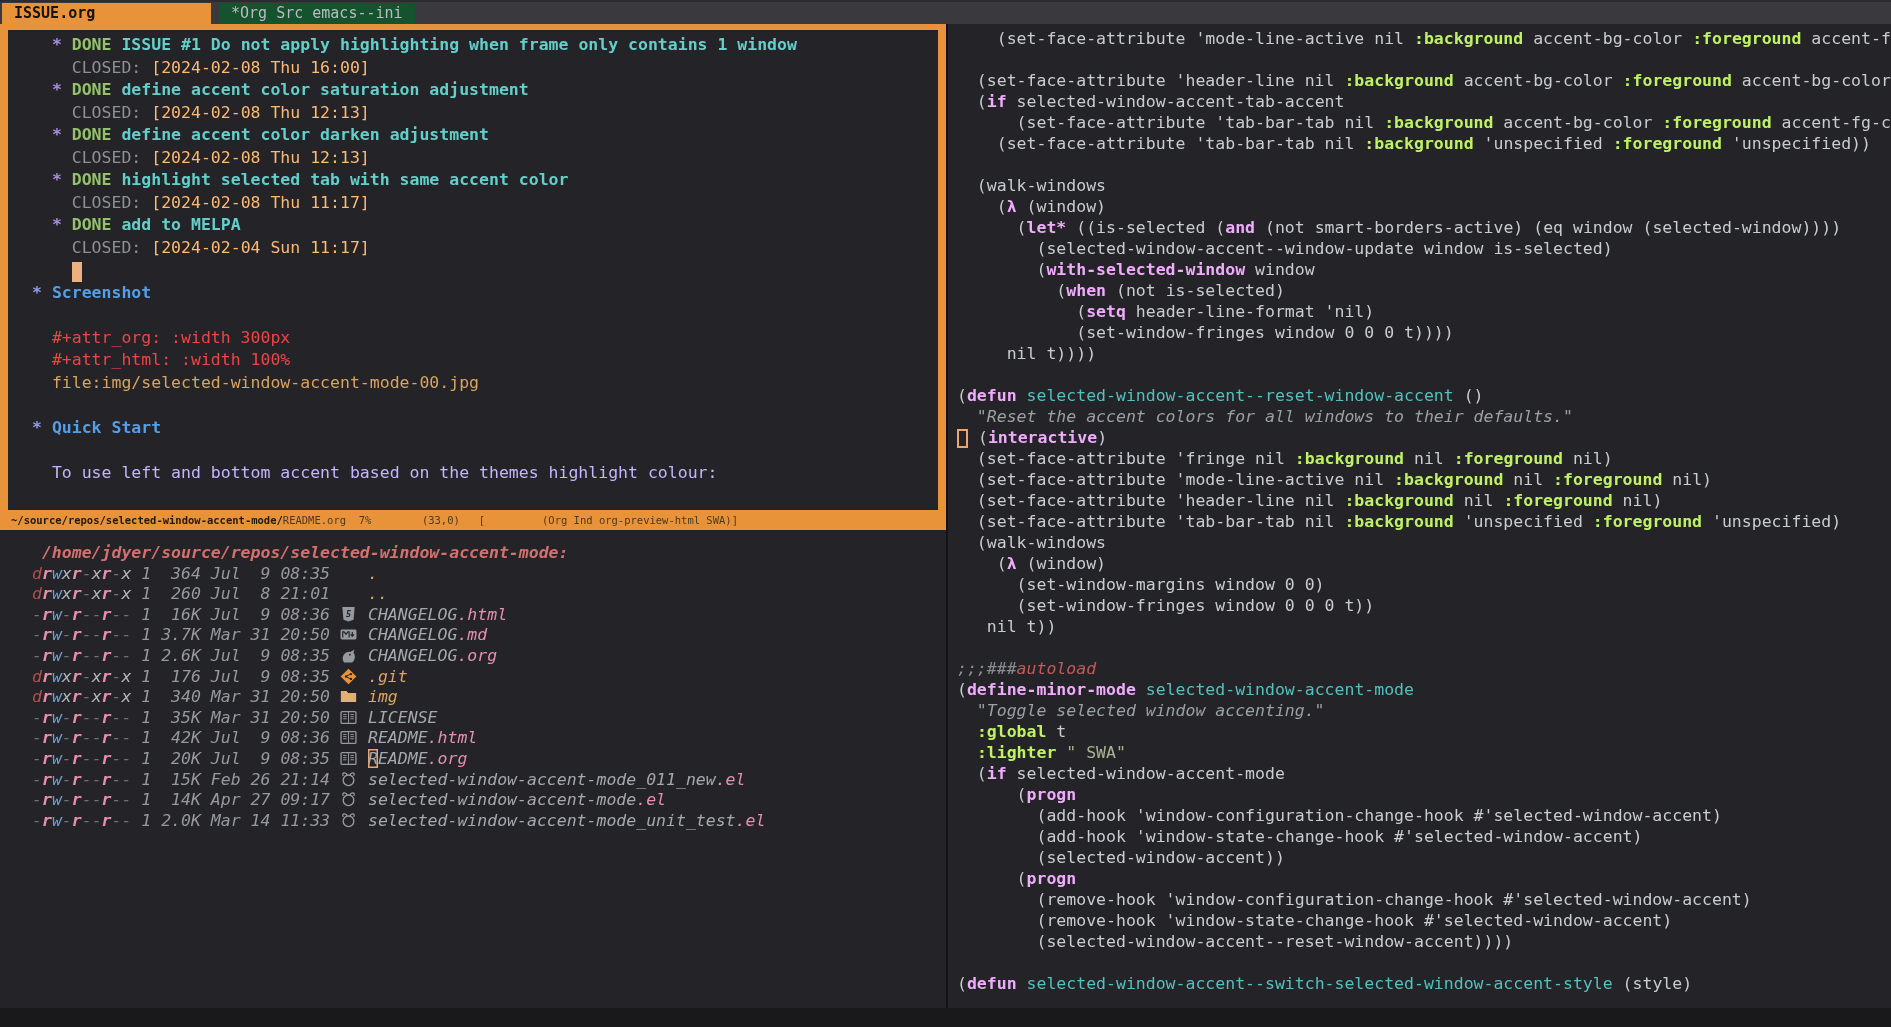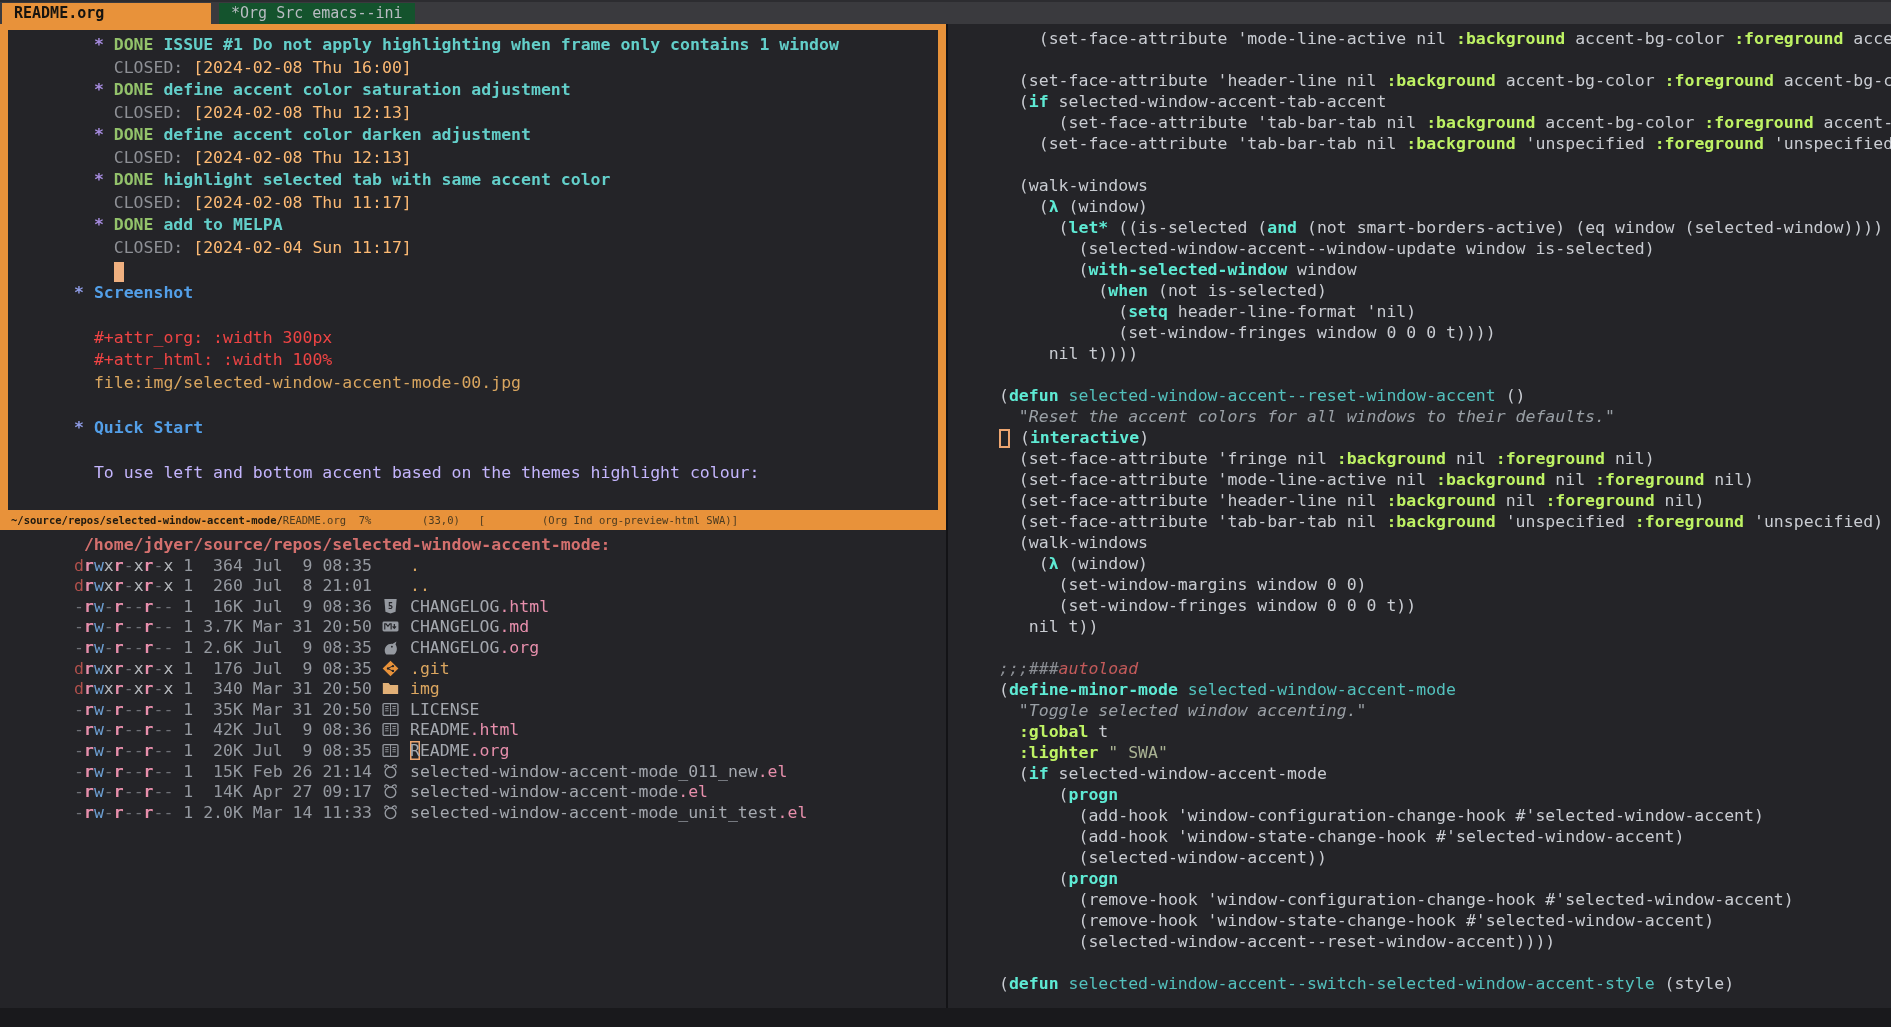--- a/index.html
+++ b/index.html
@@ -8,24 +8,24 @@
   .tab{height:21px;line-height:21px;font-size:15px;padding:0 12px;box-sizing:border-box;margin-bottom:0;white-space:pre;}
   .tab.active{background:#e8923a;color:#161410;font-weight:700;min-width:209px;}
   .tab.inactive{background:#14532d;color:#b9bcc2;min-width:194px;}
   .main{display:flex;height:984px;}
   .left-col{width:946px;display:flex;flex-direction:column;}
   .right-col{width:945px;border-left:2px solid #131316;box-sizing:border-box;}
   .window{display:flex;flex-direction:column;background:#242428;box-sizing:border-box;}
   #org-window{height:506px;border-top:6px solid #e8923a;border-left:8px solid #e8923a;border-right:8px solid #e8923a;}
   #dired-window{height:478px;}
   #elisp-window{height:984px;}
-  .buf{flex:1 1 auto;overflow:hidden;white-space:pre;margin-left:42px;}
+  .buf{flex:1 1 auto;overflow:hidden;white-space:pre;}
   #org-content{padding:4px 0 0 24px;font-size:16.5px;}
   .org-line{height:22.5px;line-height:22.5px;}
-  #dired-content{padding:5px 0 0 32px;font-size:16.5px;}
+  #dired-content{padding:13px 0 0 32px;font-size:16.5px;font-style:italic;}
   .dired-row{height:20.6px;line-height:20.6px;}
   #elisp-content{padding:4px 0 0 9px;font-size:16.5px;}
   .el-line{height:21px;line-height:21px;}
   .mode-line{height:20px;line-height:20px;white-space:pre;overflow:hidden;flex:0 0 auto;}
   .ml-active{background:#e8923a;color:#4a3a20;font-size:10.5px;padding-left:3px;}
   .ml-active .ml-path{font-weight:700;color:#1f1a10;}
   .ml-inactive{background:#1b1b1f;color:#c0c4ca;font-size:15.5px;padding-left:4px;}
   .ml-inactive .ml-path{font-weight:700;color:#e8eaee;}
   .echo-area{height:19px;background:#19191c;}
   
@@ -34,21 +34,21 @@
   .c-st2{color:#a78ce0;font-weight:700}
   .c-done{color:#93c26b;font-weight:700}
   .c-h2{color:#63cfca;font-weight:700}
   .c-cl{color:#8e9096}
   .c-date{color:#fdba74}
   .c-st1{color:#8f9ce6;font-weight:700}
   .c-h1{color:#539fe8;font-weight:700}
   .c-meta{color:#ef4444}
   .c-link{color:#d8a55f}
   .c-cur{display:inline-block;width:10px;height:20px;background:#efb080;vertical-align:bottom}
-  .c-k{color:#5eead4;font-weight:700}
+  .c-k{color:#f0abfc;font-weight:700}
   .c-c{color:#bef264;font-weight:700}
   .c-f{color:#53c1bd}
   .c-d{color:#9aa0a6;font-style:italic}
   .c-m{color:#8a8d93;font-style:italic}
   .c-w{color:#c35a5a;font-style:italic}
   .c-s{color:#aab394}
   .c-h{display:inline-block;width:11px;height:19px;border:2px solid #eda570;box-sizing:border-box;vertical-align:bottom}
   .c-hR{color:#a4a8af;box-shadow:inset 0 0 0 1.5px #eda570}
   .c-dir{color:#dba660}
   .c-file{color:#a4a8af}
@@ -61,21 +61,21 @@
   .perm-n{color:#6e7177}
   .d-meta{color:#9599a0}
   .d-icon{display:inline-block;width:28px;}
   .d-icon svg{vertical-align:-3px;}
 </style>
 </head>
 <body>
 
 <div class="frame">
   <div class="tab-bar" id="tab-bar">
-      <div class="tab active">README.org</div>
+      <div class="tab active">ISSUE.org</div>
       <div class="tab inactive">*Org Src emacs--ini</div>
     </div>
   <div class="main">
     <div class="left-col">
       <div class="window" id="org-window">
         <div class="buf" id="org-content"><div class="org-line"><span class="c-p">  </span><span class="c-st2">* </span><span class="c-done">DONE </span><span class="c-h2">ISSUE #1 Do not apply highlighting when frame only contains 1 window</span></div><div class="org-line"><span class="c-p">    </span><span class="c-cl">CLOSED: </span><span class="c-date">[2024-02-08 Thu 16:00]</span></div><div class="org-line"><span class="c-p">  </span><span class="c-st2">* </span><span class="c-done">DONE </span><span class="c-h2">define accent color saturation adjustment</span></div><div class="org-line"><span class="c-p">    </span><span class="c-cl">CLOSED: </span><span class="c-date">[2024-02-08 Thu 12:13]</span></div><div class="org-line"><span class="c-p">  </span><span class="c-st2">* </span><span class="c-done">DONE </span><span class="c-h2">define accent color darken adjustment</span></div><div class="org-line"><span class="c-p">    </span><span class="c-cl">CLOSED: </span><span class="c-date">[2024-02-08 Thu 12:13]</span></div><div class="org-line"><span class="c-p">  </span><span class="c-st2">* </span><span class="c-done">DONE </span><span class="c-h2">highlight selected tab with same accent color</span></div><div class="org-line"><span class="c-p">    </span><span class="c-cl">CLOSED: </span><span class="c-date">[2024-02-08 Thu 11:17]</span></div><div class="org-line"><span class="c-p">  </span><span class="c-st2">* </span><span class="c-done">DONE </span><span class="c-h2">add to MELPA</span></div><div class="org-line"><span class="c-p">    </span><span class="c-cl">CLOSED: </span><span class="c-date">[2024-02-04 Sun 11:17]</span></div><div class="org-line"><span class="c-p">    </span><span class="c-cur"> </span></div><div class="org-line"><span class="c-st1">* </span><span class="c-h1">Screenshot</span></div><div class="org-line"></div><div class="org-line"><span class="c-p">  </span><span class="c-meta">#+attr_org: :width 300px</span></div><div class="org-line"><span class="c-p">  </span><span class="c-meta">#+attr_html: :width 100%</span></div><div class="org-line"><span class="c-p">  </span><span class="c-link">file:img/selected-window-accent-mode-00.jpg</span></div><div class="org-line"></div><div class="org-line"><span class="c-st1">* </span><span class="c-h1">Quick Start</span></div><div class="org-line"></div><div class="org-line"><span class="c-p">  </span><span class="c-body">To use left and bottom accent based on the themes highlight colour:</span></div></div>
         <div class="mode-line ml-active"><span class="ml-path">~/source/repos/selected-window-accent-mode/</span><span>README.org  7%        (33,0)   [         (Org Ind org-preview-html SWA)]</span></div>
       </div>
       <div class="window" id="dired-window">
         <div class="buf" id="dired-content"><div class="dired-row d-header"> /home/jdyer/source/repos/selected-window-accent-mode:</div><div class="dired-row"><span class="perm-d">d</span><span class="perm-r">r</span><span class="perm-w">w</span><span class="perm-x">x</span><span class="perm-r">r</span><span class="perm-n">-</span><span class="perm-x">x</span><span class="perm-r">r</span><span class="perm-n">-</span><span class="perm-x">x</span><span class="d-meta"> 1  364 Jul  9 08:35 </span><span class="d-icon"></span><span class="c-dir">.</span></div><div class="dired-row"><span class="perm-d">d</span><span class="perm-r">r</span><span class="perm-w">w</span><span class="perm-x">x</span><span class="perm-r">r</span><span class="perm-n">-</span><span class="perm-x">x</span><span class="perm-r">r</span><span class="perm-n">-</span><span class="perm-x">x</span><span class="d-meta"> 1  260 Jul  8 21:01 </span><span class="d-icon"></span><span class="c-dir">..</span></div><div class="dired-row"><span class="perm-n">-</span><span class="perm-r">r</span><span class="perm-w">w</span><span class="perm-n">-</span><span class="perm-r">r</span><span class="perm-n">-</span><span class="perm-n">-</span><span class="perm-r">r</span><span class="perm-n">-</span><span class="perm-n">-</span><span class="d-meta"> 1  16K Jul  9 08:36 </span><span class="d-icon"><svg width="17" height="17" viewBox="0 0 16 16">

